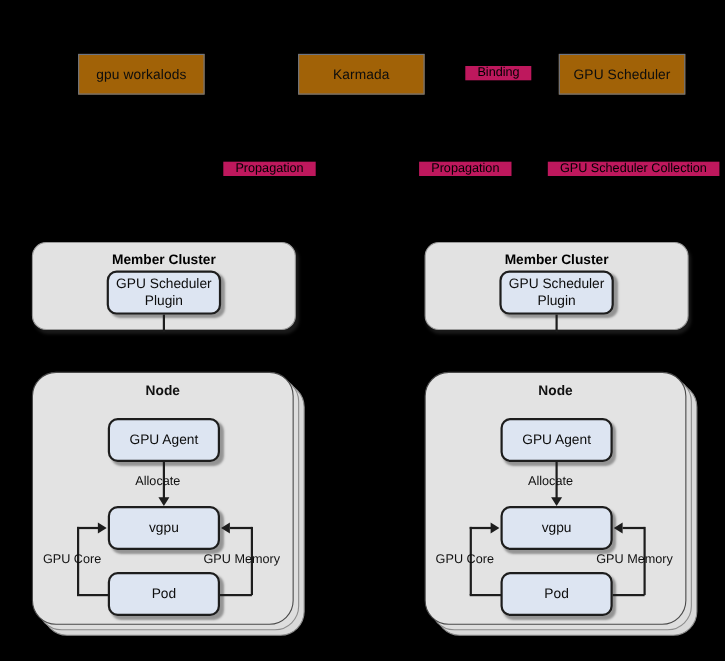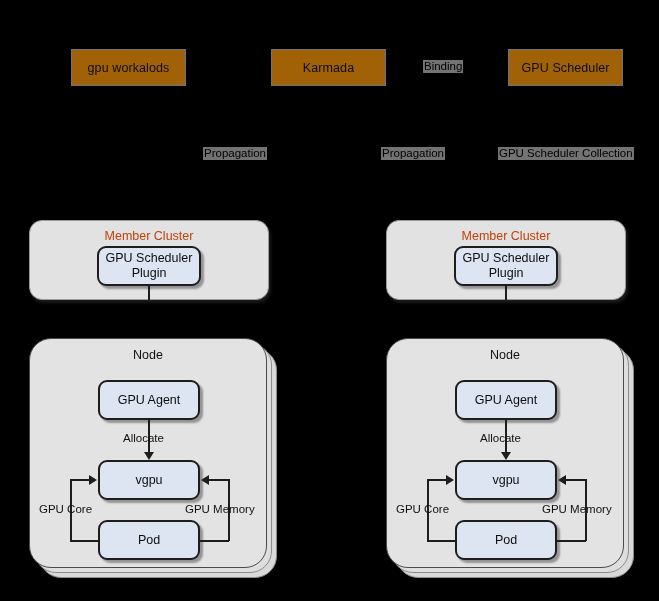--- a/index.html
+++ b/index.html
@@ -19,58 +19,58 @@
     box-sizing:border-box;
     display:flex;align-items:center;justify-content:center;
     font-size:12.5px;color:#0d0d0d;
     letter-spacing:.1px;
     text-align:center;
   }
 
   
   .edgelabel{
     position:absolute;
-    background:#737373;
+    background:#be185d;
     color:#000000;
     font-size:11.5px;
     line-height:13px;
-    padding:0 1px;
+    padding:0 11px;
     white-space:nowrap;
     box-sizing:border-box;
   }
 
   
   .cluster{
     position:absolute;
     background:#e2e2e2;
     border:1px solid #9a9a9a;
     border-radius:13px;
     box-sizing:border-box;
     box-shadow:2px 3px 3px rgba(255,255,255,0.10);
   }
   .cluster-title{
     position:absolute;left:0;right:0;top:8px;
-    text-align:center;font-size:12.5px;color:#c2410c;font-weight:normal;
+    text-align:center;font-size:12.5px;color:#000000;font-weight:bold;
   }
 
   
   .nodestack{position:absolute;}
   .nodestack .layer{
     position:absolute;
     background:#e2e2e2;
     border:1px solid #8d8d8d;
     border-radius:22px;
     box-sizing:border-box;
   }
   .nodestack .back2{left:10px;top:10px;right:0;bottom:0;background:#d9d9d9;border-color:#8d8d8d;}
   .nodestack .back1{left:5px;top:5px;right:5px;bottom:5px;background:#dedede;border-color:#8d8d8d;}
   .nodestack .front{left:0;top:0;right:10px;bottom:10px;background:#e3e3e3;border-color:#4a4a4a;}
   .node-title{
     position:absolute;left:0;right:10px;top:10px;
-    text-align:center;font-size:12.5px;color:#111;font-weight:normal;
+    text-align:center;font-size:12.5px;color:#111;font-weight:bold;
   }
 
   
   .rbox{
     position:absolute;
     background:#dde5f2;
     border:2px solid #1d1d1d;
     border-radius:9px;
     box-sizing:border-box;
     display:flex;align-items:center;justify-content:center;

